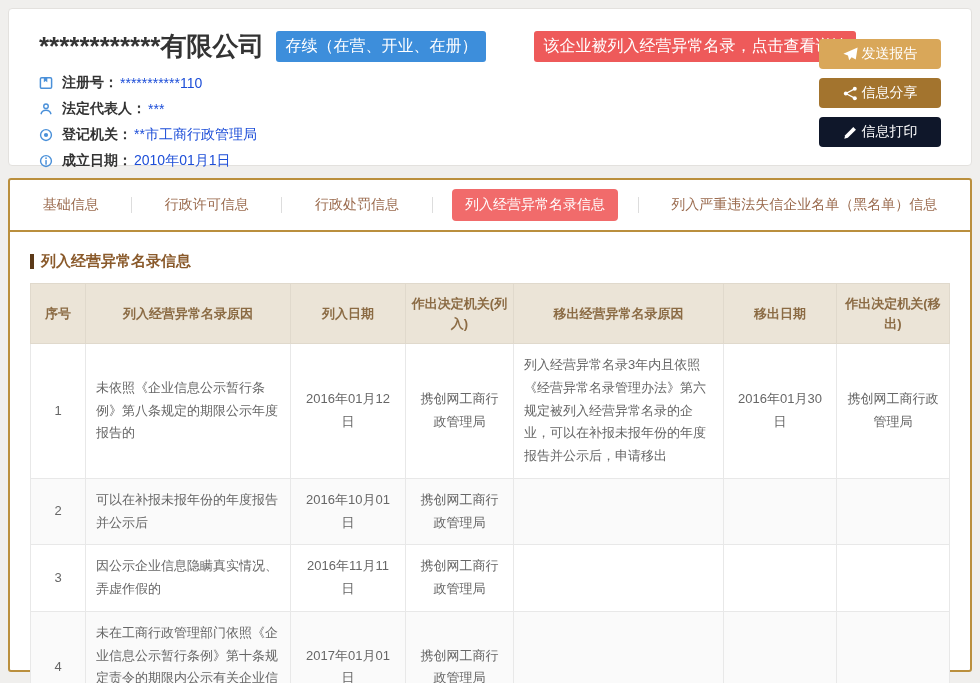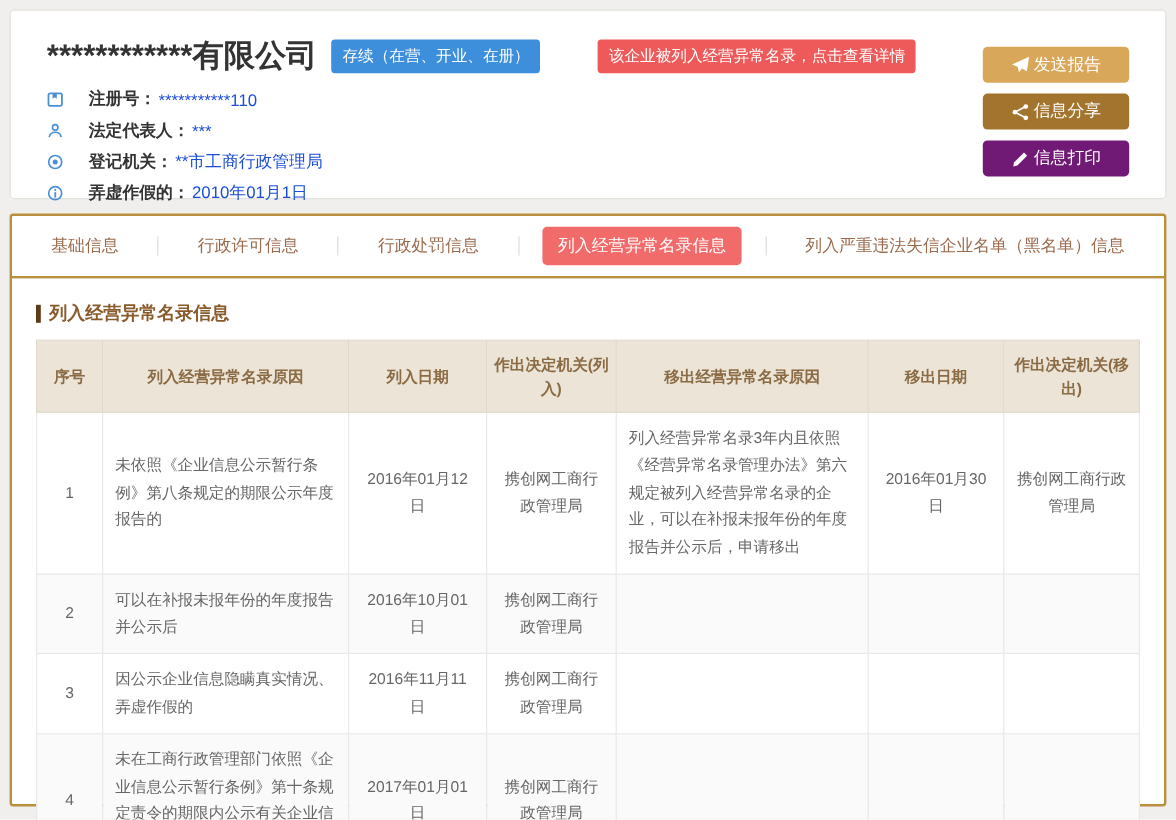--- a/index.html
+++ b/index.html
@@ -16,28 +16,28 @@
     border:1px solid #e3e1de;
     border-radius:4px;
     margin:8px 8px 0 8px;
     height:158px;
     padding:20px 30px;
   }
   .title-row { display:flex; align-items:center; }
   .company-name { font-size:26px; font-weight:bold; color:#333; letter-spacing:0; }
   .badge {
     display:inline-block; margin-left:12px; padding:5px 9px;
-    font-size:13px; color:#fff; border-radius:3px; white-space:nowrap;
+    font-size:16px; color:#fff; border-radius:3px; white-space:nowrap;
   }
   .badge.blue { background:#3d8edb; }
   .badge.red  { background:#ee5a5a; cursor:pointer;margin-left:48px; }
   .info-list { list-style:none; margin-top:10px; }
   .info-list li { display:flex; align-items:center; margin-top:8px; font-size:14px; }
   .info-list .icon { color:#4a90d9; display:inline-flex; width:16px; margin-right:7px; }
-  .info-list .lbl { font-weight:bold; color:#333;margin-left:12px; }
+  .info-list .lbl { font-weight:bold; color:#333; }
   .info-list .val { color:#1d4ed8; margin-left:2px; }
   .action-buttons { position:absolute; right:30px; top:30px; width:122px; }
   .action-btn {
     width:100%; height:30px; margin-bottom:9px; border:none; border-radius:4px;
     color:#fff; font-size:14px; display:flex; align-items:center; justify-content:center;
     gap:4px; cursor:pointer; font-family:inherit;
   }
   .action-btn .icon { display:inline-flex; }
   
   .main-panel {
@@ -117,21 +117,21 @@
         <span class="val">**市工商行政管理局</span>
       </li>
       <li>
         <span class="icon">
           <svg viewBox="0 0 16 16" width="14" height="14">
             <circle cx="8" cy="8" r="6.2" fill="none" stroke="currentColor" stroke-width="1.6"></circle>
             <rect x="7.2" y="3.9" width="1.7" height="1.9" fill="currentColor"></rect>
             <rect x="7.2" y="7" width="1.7" height="5.2" fill="currentColor"></rect>
           </svg>
         </span>
-        <span class="lbl">弄虚作假的：</span>
+        <span class="lbl">成立日期：</span>
         <span class="val">2010年01月1日</span>
       </li>
     </ul>
   <div class="action-buttons">
       <button class="action-btn" style="background: rgb(217, 167, 89);">
         <span class="icon">
           <svg viewBox="0 0 16 16" width="15" height="15">
             <path d="M15.6.4L.4 7.2l4.9 1.9L6.6 14l2.6-3.2 4.4 2.4z" fill="currentColor"></path>
           </svg>
         </span>
@@ -141,21 +141,21 @@
         <span class="icon">
           <svg viewBox="0 0 16 16" width="15" height="15">
             <path d="M3 8l9.5-5M3 8l9.5 5" stroke="currentColor" stroke-width="1.5" fill="none"></path>
             <circle cx="3" cy="8" r="2.1" fill="currentColor"></circle>
             <circle cx="12.6" cy="3" r="2.1" fill="currentColor"></circle>
             <circle cx="12.6" cy="13" r="2.1" fill="currentColor"></circle>
           </svg>
         </span>
         <span>信息分享</span>
       </button>
-      <button class="action-btn" style="background: #701a75;">
+      <button class="action-btn" style="background: #0f172a;">
         <span class="icon">
           <svg viewBox="0 0 16 16" width="15" height="15">
             <path d="M1.4 14.6l.9-3.7L11 2.2l2.8 2.8-8.7 8.7z" fill="currentColor"></path>
           </svg>
         </span>
         <span>信息打印</span>
       </button>
     </div>
 </div>
 

